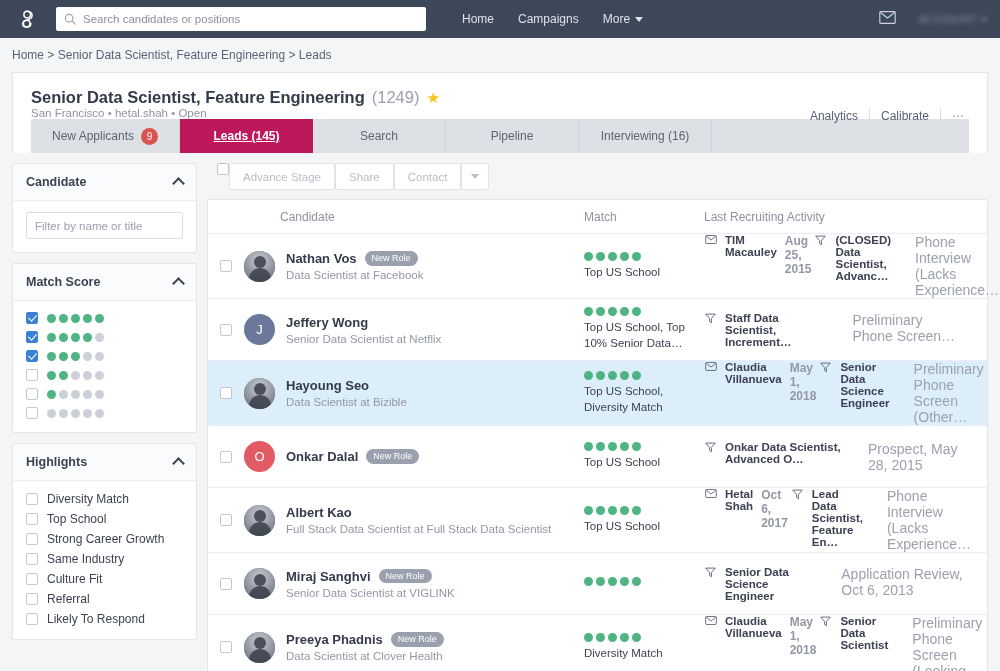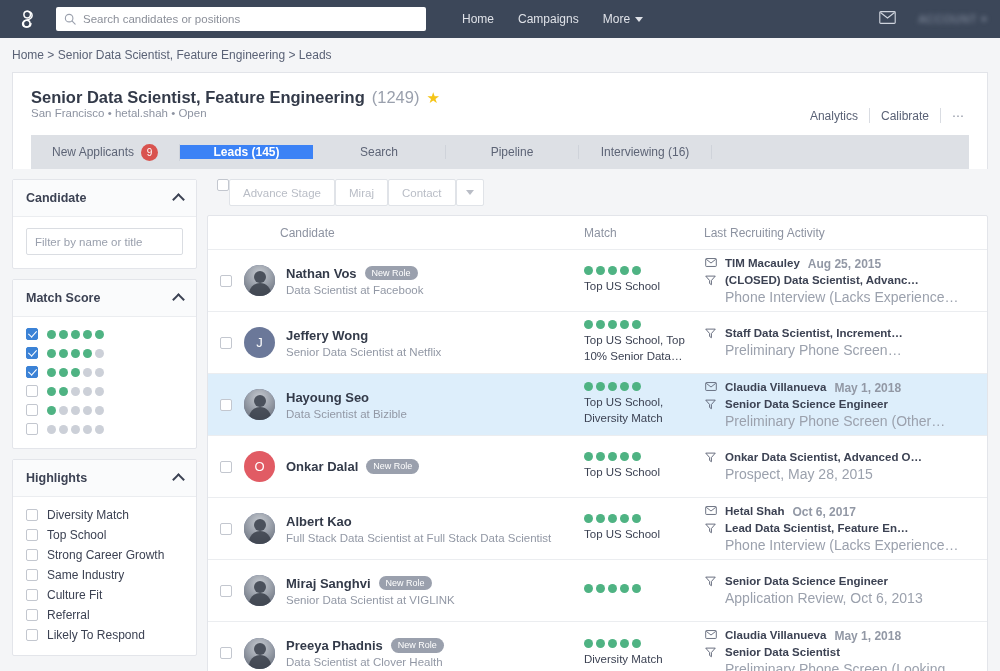--- a/index.html
+++ b/index.html
@@ -103,43 +103,43 @@
   .jobactions {
     position: absolute; right: 18px; top: 20px;
     display: flex; align-items: center; font-size: 12px; color: #5a6276; margin-top: 15px;
   }
   .jobactions .ja { padding: 0 11px; cursor: pointer; }
   .jobactions .sep { width: 1px; height: 15px; background: #d9dce2; }
   .ellipsis { padding: 0 4px 0 11px; cursor: pointer; color:#8d93a1; letter-spacing:1px; }
 
   
   .tabsrow {
-    margin: 16px 0 0 0;
+    margin: 0 0 0 0;
     display: flex;
     background: #dde0e5;
     height: 34px;
-    align-items: center;
   }
   .tab {
     display: flex; align-items: center; justify-content: center;
     gap: 7px;
     font-size: 12px;
     color: #5d6476;
     background: #dde0e5;
     cursor: pointer;
     border-right: 1px solid #cfd3da;
     padding: 0 10px;
   }
   .tab.w1 { width: 149px; }
   .tab.w2 { width: 133px; }
   .tab.active {
-    background: #3b82f6;
+    background: #be185d;
     color: #fff;
     font-weight: bold;
     border-right: none;
+    text-decoration: underline;
   }
   .tab-filler { flex: 1; background: #dde0e5; }
   .badge-red {
     background: #d9534f; color: #fff;
     border-radius: 50%;
     width: 17px; height: 17px;
     display: flex; align-items: center; justify-content: center;
     font-size: 10px;
   }
 
@@ -323,21 +323,21 @@
     border-radius: 9px;
     padding: 2px 7px;
     line-height: 1.2;
   }
   .cand-sub { font-size: 11.5px; color: #9298a5; margin-top: 3px; }
 
   .match-cell { font-size: 11.5px; color: #3c4253; line-height: 1.35; }
   .match-dots { display:flex; gap:3px; margin-bottom: 4px; }
   .match-dots .dot { width: 9px; height: 9px; }
 
-  .act-cell { display: flex; flex-direction: column; gap: 3px; }
+  .act-cell { display: flex; flex-direction: row; gap: 3px; }
   .act-line { display: flex; align-items: flex-start; gap: 8px; }
   .act-ico { width: 13px; flex: 0 0 13px; display: flex; justify-content: center; padding-top: 1px; }
   .act-strong { font-size: 11.5px; font-weight: bold; color: #3c4253; }
   .act-date { font-weight: bold; color: #9298a5; }
   .act-sub { font-size: 14px; color: #9ba1ad; padding-left: 21px; }
 
   .scroll-pad { width: 24px; flex: 0 0 24px; }
 </style>
 </head>
 <body>
@@ -553,21 +553,21 @@
       </div>
     </div>
 
   </div>
 
   <div class="main">
 
     <div class="toolbar">
       <span class="cb"></span>
       <button class="tb-btn">Advance Stage</button>
-      <button class="tb-btn">Miraj</button>
+      <button class="tb-btn">Share</button>
       <button class="tb-btn">Contact</button>
       <button class="tb-btn caretbtn">
         <span class="caret-sm"></span>
       </button>
     </div>
 
     <div class="table">
 
       <div class="thead">
         <div class="col-cb"></div>

